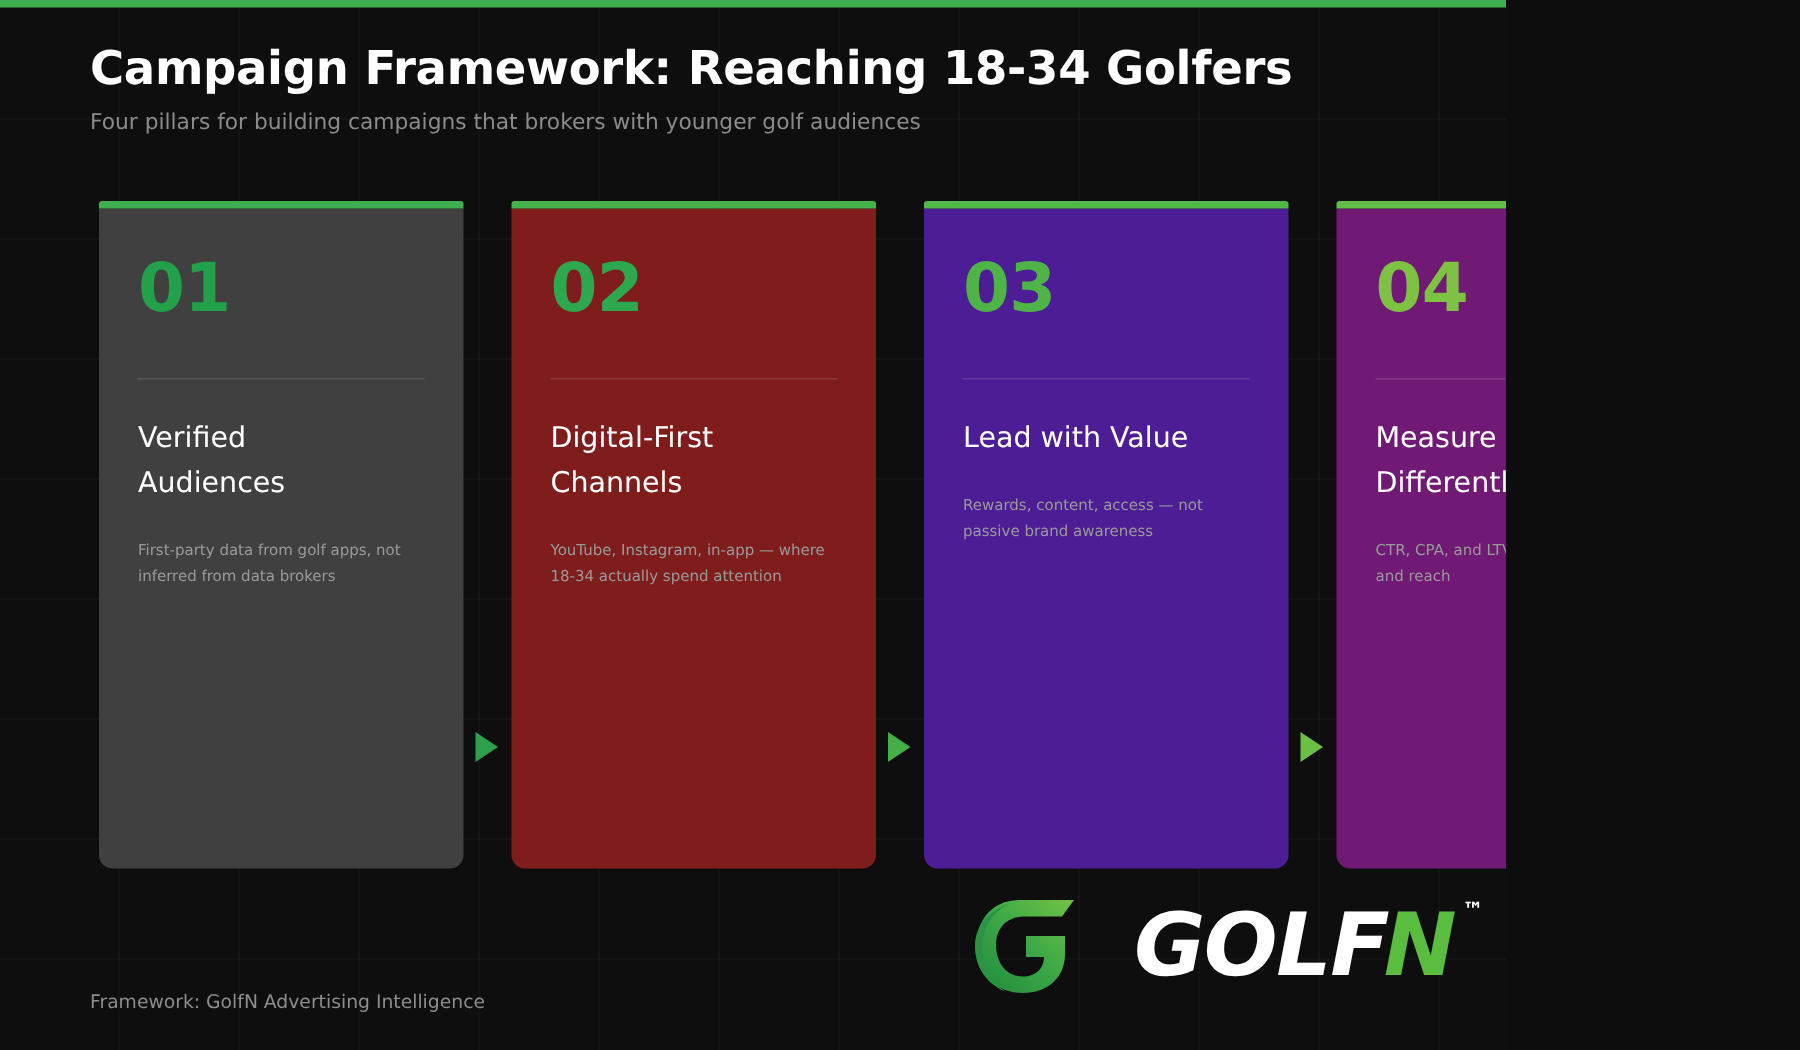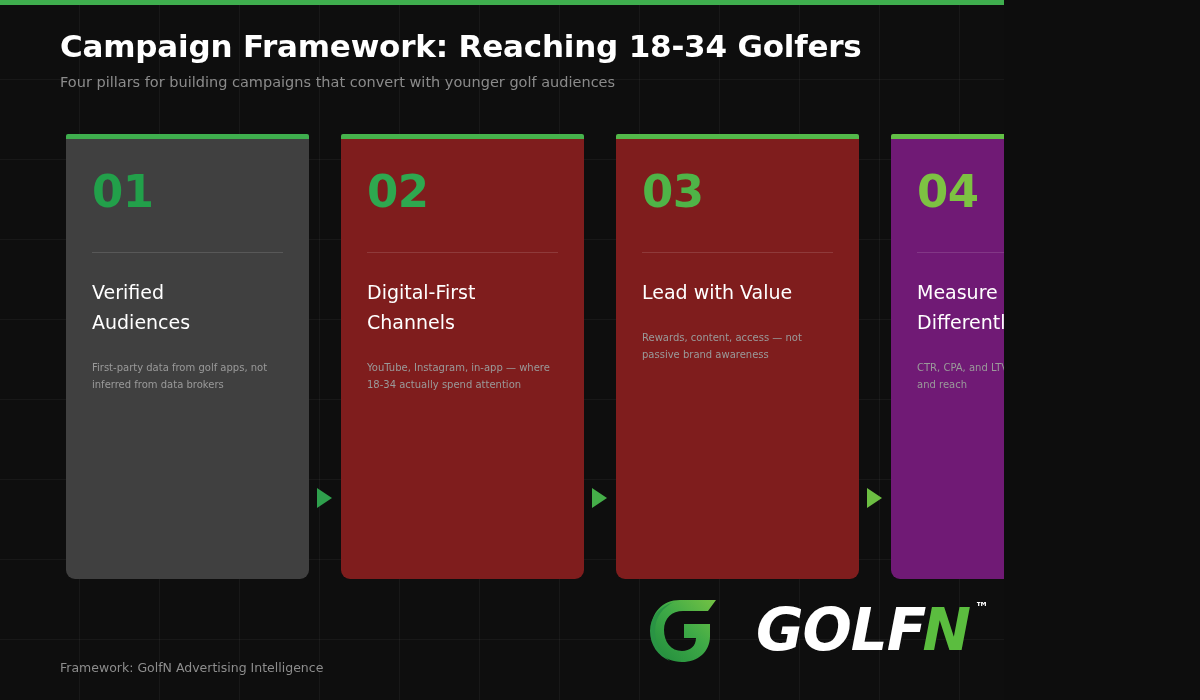--- a/index.html
+++ b/index.html
@@ -168,42 +168,42 @@
 </head>
 <body>
 
 <div id="page" style="background: rgb(14, 14, 14);">
 
   <div id="grid"></div>
   <div id="top-accent" style="background: rgb(63, 174, 78);"></div>
 
   <div id="header">
     <div id="page-title">Campaign Framework: Reaching 18-34 Golfers</div>
-    <div id="page-subtitle">Four pillars for building campaigns that convert with younger golf audiences</div>
+    <div id="page-subtitle">Four pillars for building campaigns that brokers with younger golf audiences</div>
   </div>
 
   <div id="cards">
 
     <div class="card" style="left: 0px; background: #404040;">
       <div class="card-accent" style="background: rgb(63, 174, 78);"></div>
       <div class="card-num" style="color: rgb(34, 160, 74);">01</div>
       <div class="card-rule"></div>
       <div class="card-heading">Verified Audiences</div>
       <div class="card-body">First-party data from golf apps, not inferred from data brokers</div>
     </div>
 
     <div class="card" style="left: 275px; background: #7f1d1d;">
       <div class="card-accent" style="background: rgb(70, 178, 76);"></div>
       <div class="card-num" style="color: rgb(46, 168, 79);">02</div>
       <div class="card-rule"></div>
       <div class="card-heading">Digital-First Channels</div>
       <div class="card-body">YouTube, Instagram, in-app — where 18-34 actually spend attention</div>
     </div>
 
-    <div class="card" style="left: 550px; background: #7f1d1d;">
+    <div class="card" style="left: 550px; background: #4c1d95;">
       <div class="card-accent" style="background: rgb(83, 184, 74);"></div>
       <div class="card-num" style="color: rgb(79, 180, 71);">03</div>
       <div class="card-rule"></div>
       <div class="card-heading">Lead with Value</div>
       <div class="card-body">Rewards, content, access — not passive brand awareness</div>
     </div>
 
     <div class="card" style="left: 825px; background: #701a75;">
       <div class="card-accent" style="background: rgb(98, 191, 70);"></div>
       <div class="card-num" style="color: rgb(125, 194, 66);">04</div>

